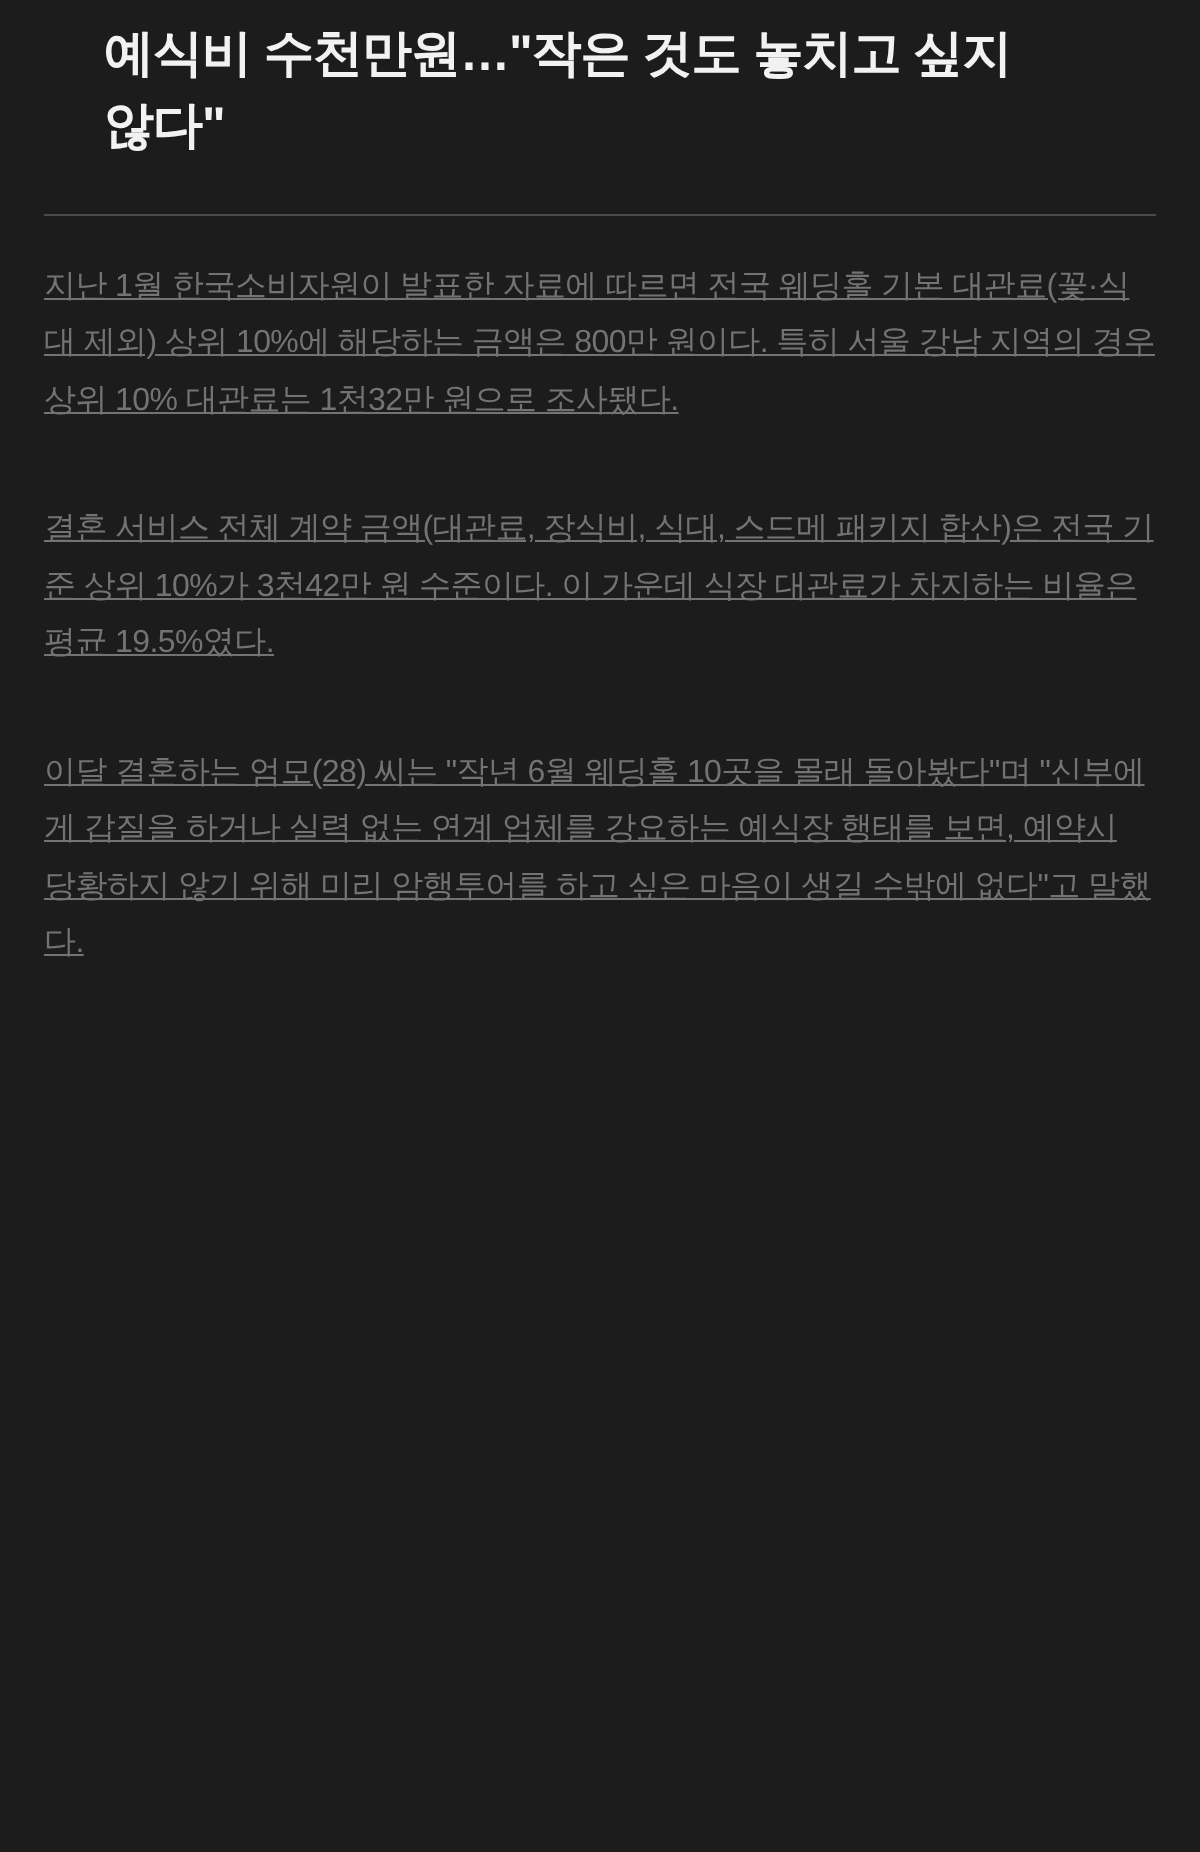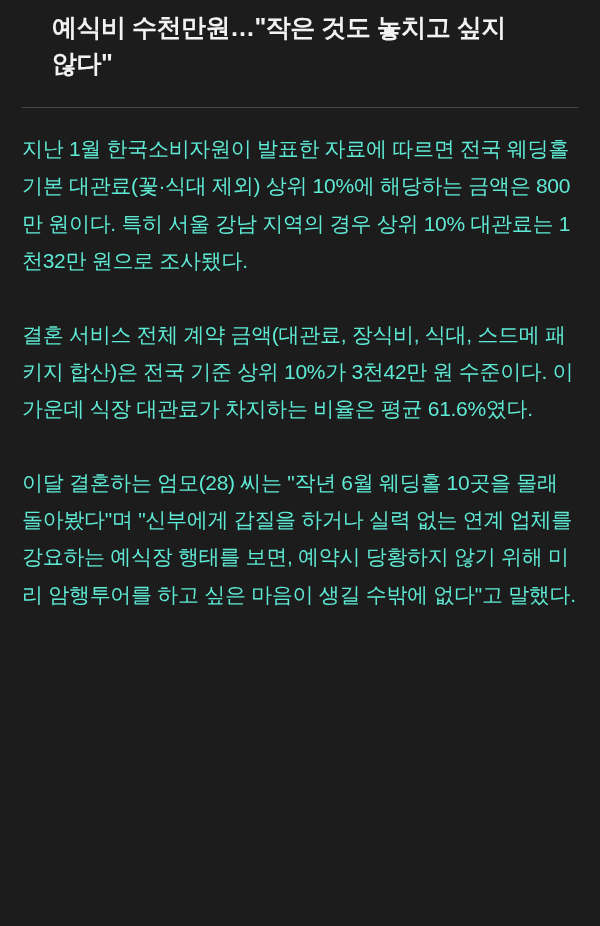--- a/index.html
+++ b/index.html
@@ -36,39 +36,40 @@
   }
   .divider {
     border: 0;
     border-top: 1px solid #4a4a4a;
     margin: 26px 0 0 0;
   }
   .article {
     padding-top: 22px;
   }
   .para {
-    font-size: 21px;
+    font-size: 16px;
     line-height: 1.78;
-    color: #5eead4;
+    color: #737373;
     letter-spacing: -0.3px;
     margin: 0 0 36px 0;
     word-break: break-all;
+    text-decoration: underline;
   }
   .para:last-child {
     margin-bottom: 0;
   }
 </style>
 </head>
 <body>
 
 <div class="page">
 
   <h1 class="headline">예식비 수천만원…"작은 것도 놓치고 싶지 않다"</h1>
 
   <hr class="divider">
 
   <div class="article">
     <p class="para">지난 1월 한국소비자원이 발표한 자료에 따르면 전국 웨딩홀 기본 대관료(꽃·식대 제외) 상위 10%에 해당하는 금액은 800만 원이다. 특히 서울 강남 지역의 경우 상위 10% 대관료는 1천32만 원으로 조사됐다.</p>
-    <p class="para">결혼 서비스 전체 계약 금액(대관료, 장식비, 식대, 스드메 패키지 합산)은 전국 기준 상위 10%가 3천42만 원 수준이다. 이 가운데 식장 대관료가 차지하는 비율은 평균 61.6%였다.</p>
+    <p class="para">결혼 서비스 전체 계약 금액(대관료, 장식비, 식대, 스드메 패키지 합산)은 전국 기준 상위 10%가 3천42만 원 수준이다. 이 가운데 식장 대관료가 차지하는 비율은 평균 19.5%였다.</p>
     <p class="para">이달 결혼하는 엄모(28) 씨는 "작년 6월 웨딩홀 10곳을 몰래 돌아봤다"며 "신부에게 갑질을 하거나 실력 없는 연계 업체를 강요하는 예식장 행태를 보면, 예약시 당황하지 않기 위해 미리 암행투어를 하고 싶은 마음이 생길 수밖에 없다"고 말했다.</p>
   </div>
 
 </div>
 
 </body></html>

